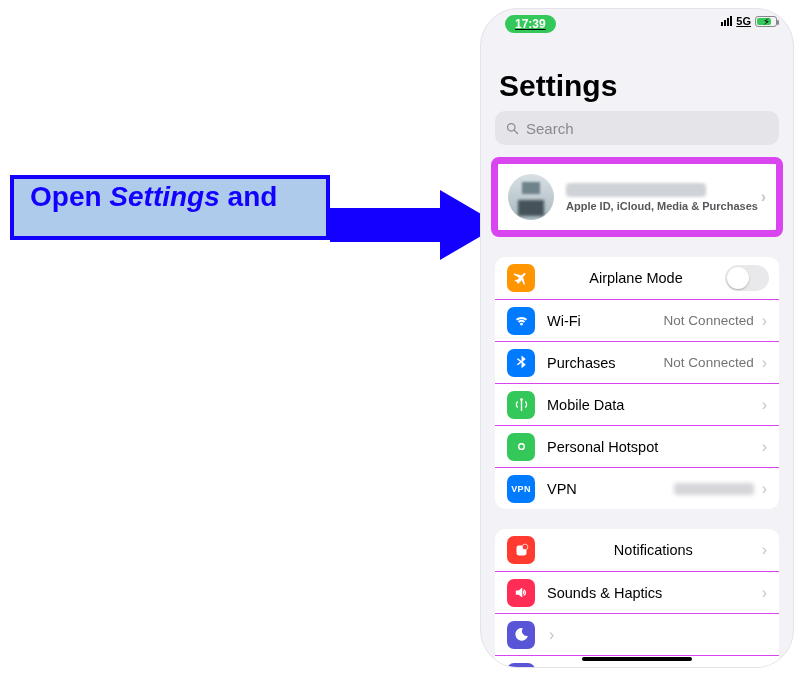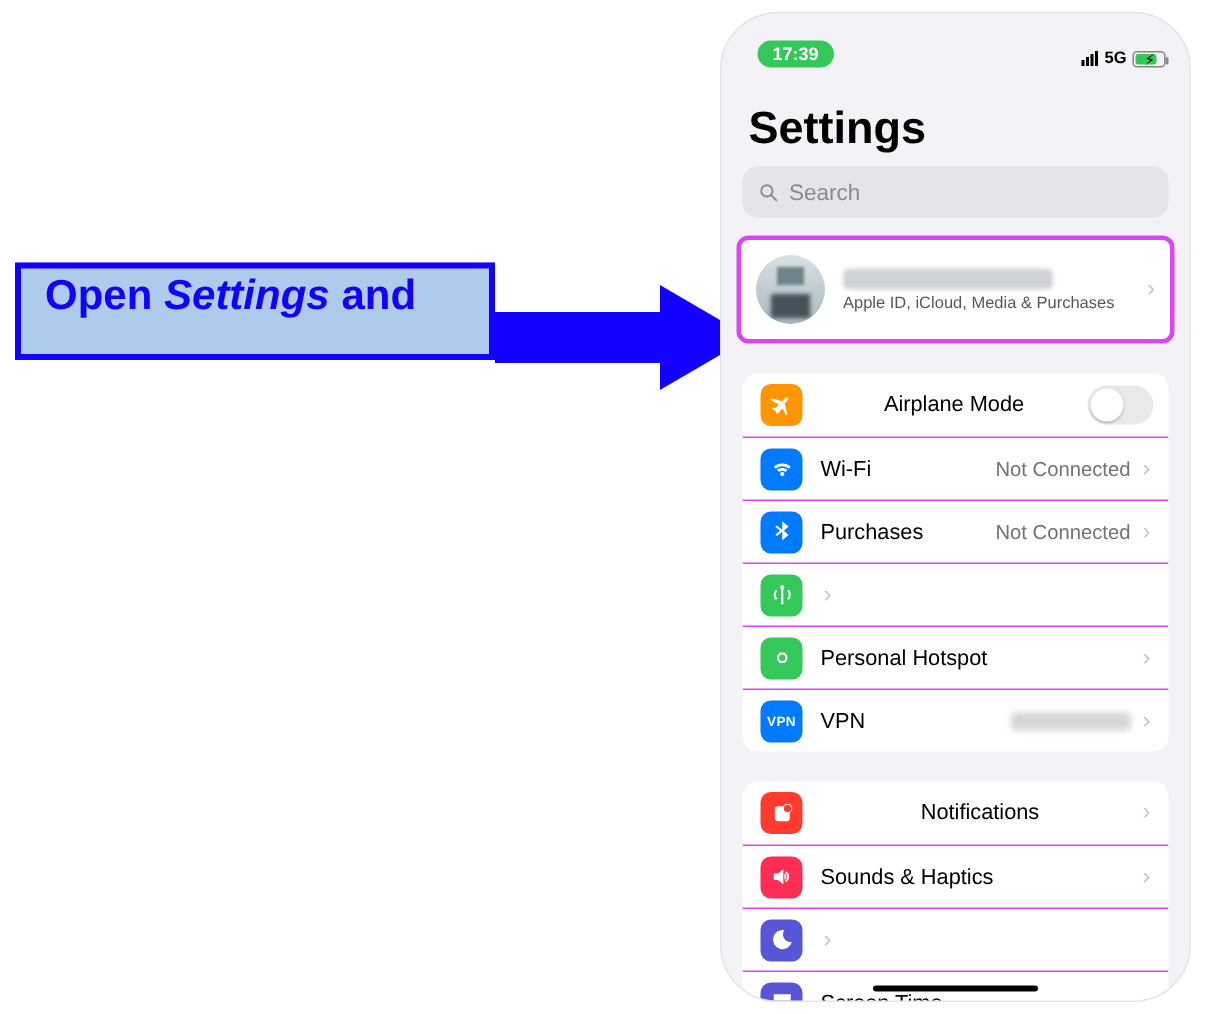--- a/index.html
+++ b/index.html
@@ -41,24 +41,25 @@
     width: 314px;
     height: 660px;
     background: #f2f2f7;
     border-radius: 38px;
     border: 1px solid #e3e3e8;
     overflow: hidden;
   }
   .statusbar {
     height: 36px;
     display: flex;
-    align-items: flex-end;
+    align-items: flex-start;
     justify-content: space-between;
     padding: 6px 16px 0 24px;
     font-size: 12px;
+    text-decoration: underline;
   }
   .time-pill {
     background: #34c759;
     color: #fff;
     font-weight: 600;
     border-radius: 12px;
     padding: 2px 10px;
     font-size: 12px;
   }
   .status-right {
@@ -97,23 +98,24 @@
     gap: 6px;
   }
   .group {
     background:#fff;
     margin: 0 14px 20px 14px;
     border-radius: 10px;
     overflow:hidden;
   }
   .profile-wrap {
     margin: 0 10px 20px 10px;
-    border: 3px solid #d946ef;
+    border: 7px solid #d946ef;
     border-radius: 8px;
     background:#fff;
+    font-weight:bold;
   }
   .profile-row {
     display:flex; align-items:center; padding: 10px 8px 10px 10px;
   }
   .avatar {
     width:46px;height:46px;border-radius:50%;
     background: linear-gradient(#d8e0e4,#a9b8bf);
     display:flex;align-items:center;justify-content:center;
     flex-shrink:0;
     position:relative;
@@ -248,20 +250,21 @@
       <span class="label">Purchases</span>
       <span class="detail">Not Connected</span>
       <span class="chev">›</span>
     </div>
     <div class="row">
       <span class="icon ic-green">
         <svg viewBox="0 0 24 24">
             <path d="M12 3a2 2 0 00-2 2c0 .7.4 1.4 1 1.7V21h2V6.7c.6-.3 1-1 1-1.7a2 2 0 00-2-2zM6 7a7 7 0 000 10l1.4-1.4a5 5 0 010-7.2zM18 7l-1.4 1.4a5 5 0 010 7.2L18 17a7 7 0 000-10z" fill="#fff"></path>
           </svg>
       </span>
+      <span class="label">Mobile Data</span>
       <span class="chev">›</span>
     </div>
     <div class="row">
       <span class="icon ic-link">
         <svg viewBox="0 0 24 24">
             <path d="M9 7h3a5 5 0 010 10H9v-2h3a3 3 0 000-6H9zm6 10h-3a5 5 0 010-10h3v2h-3a3 3 0 000 6h3z" fill="#fff"></path>
           </svg>
       </span>
       <span class="label">Personal Hotspot</span>
       <span class="chev">›</span>

